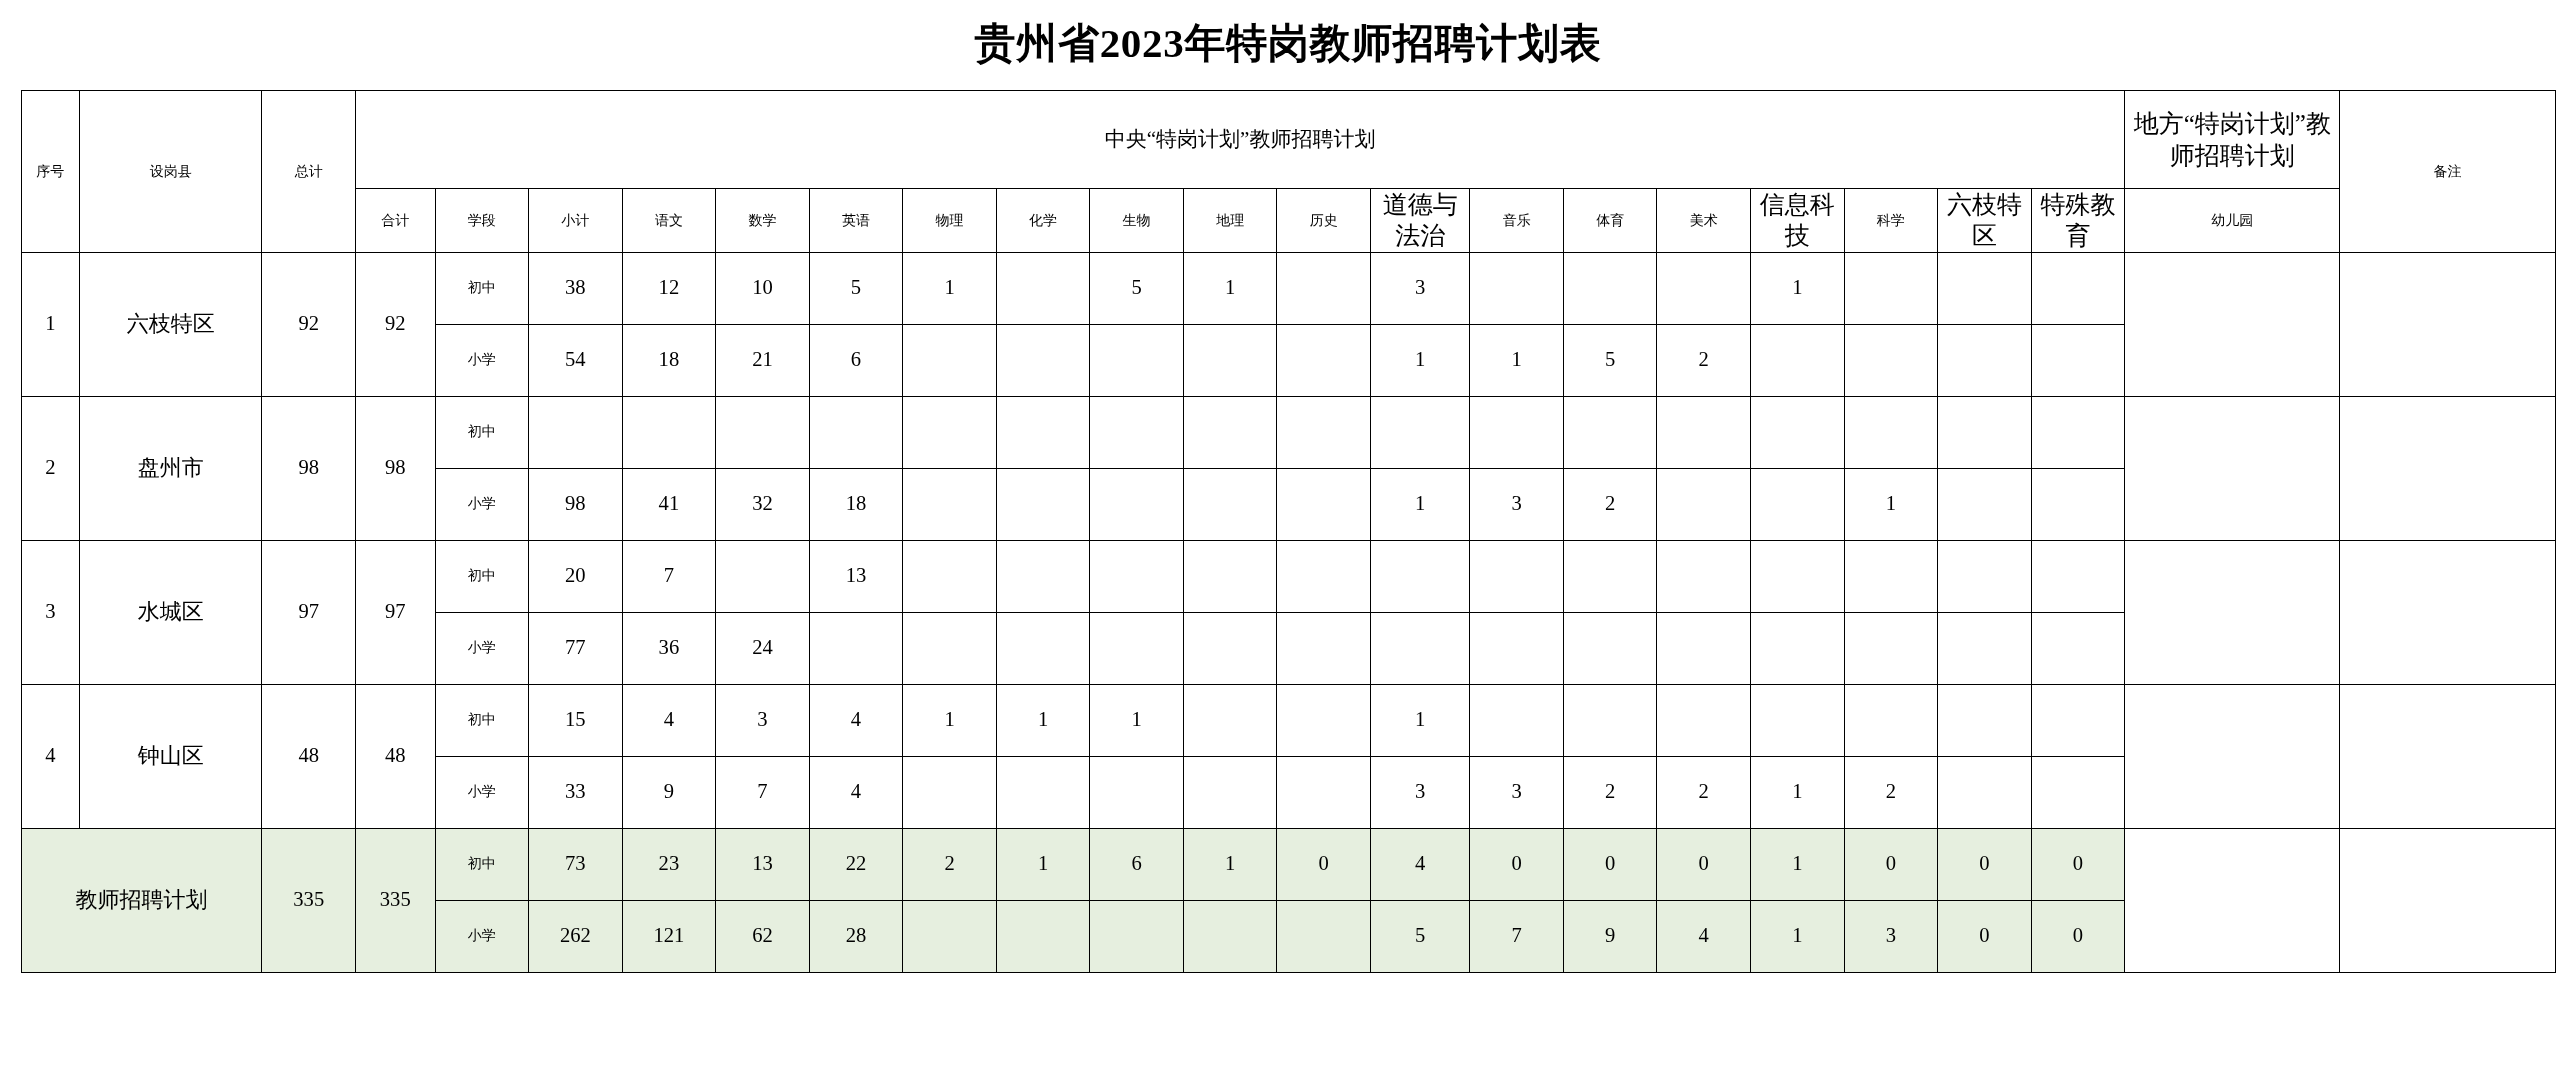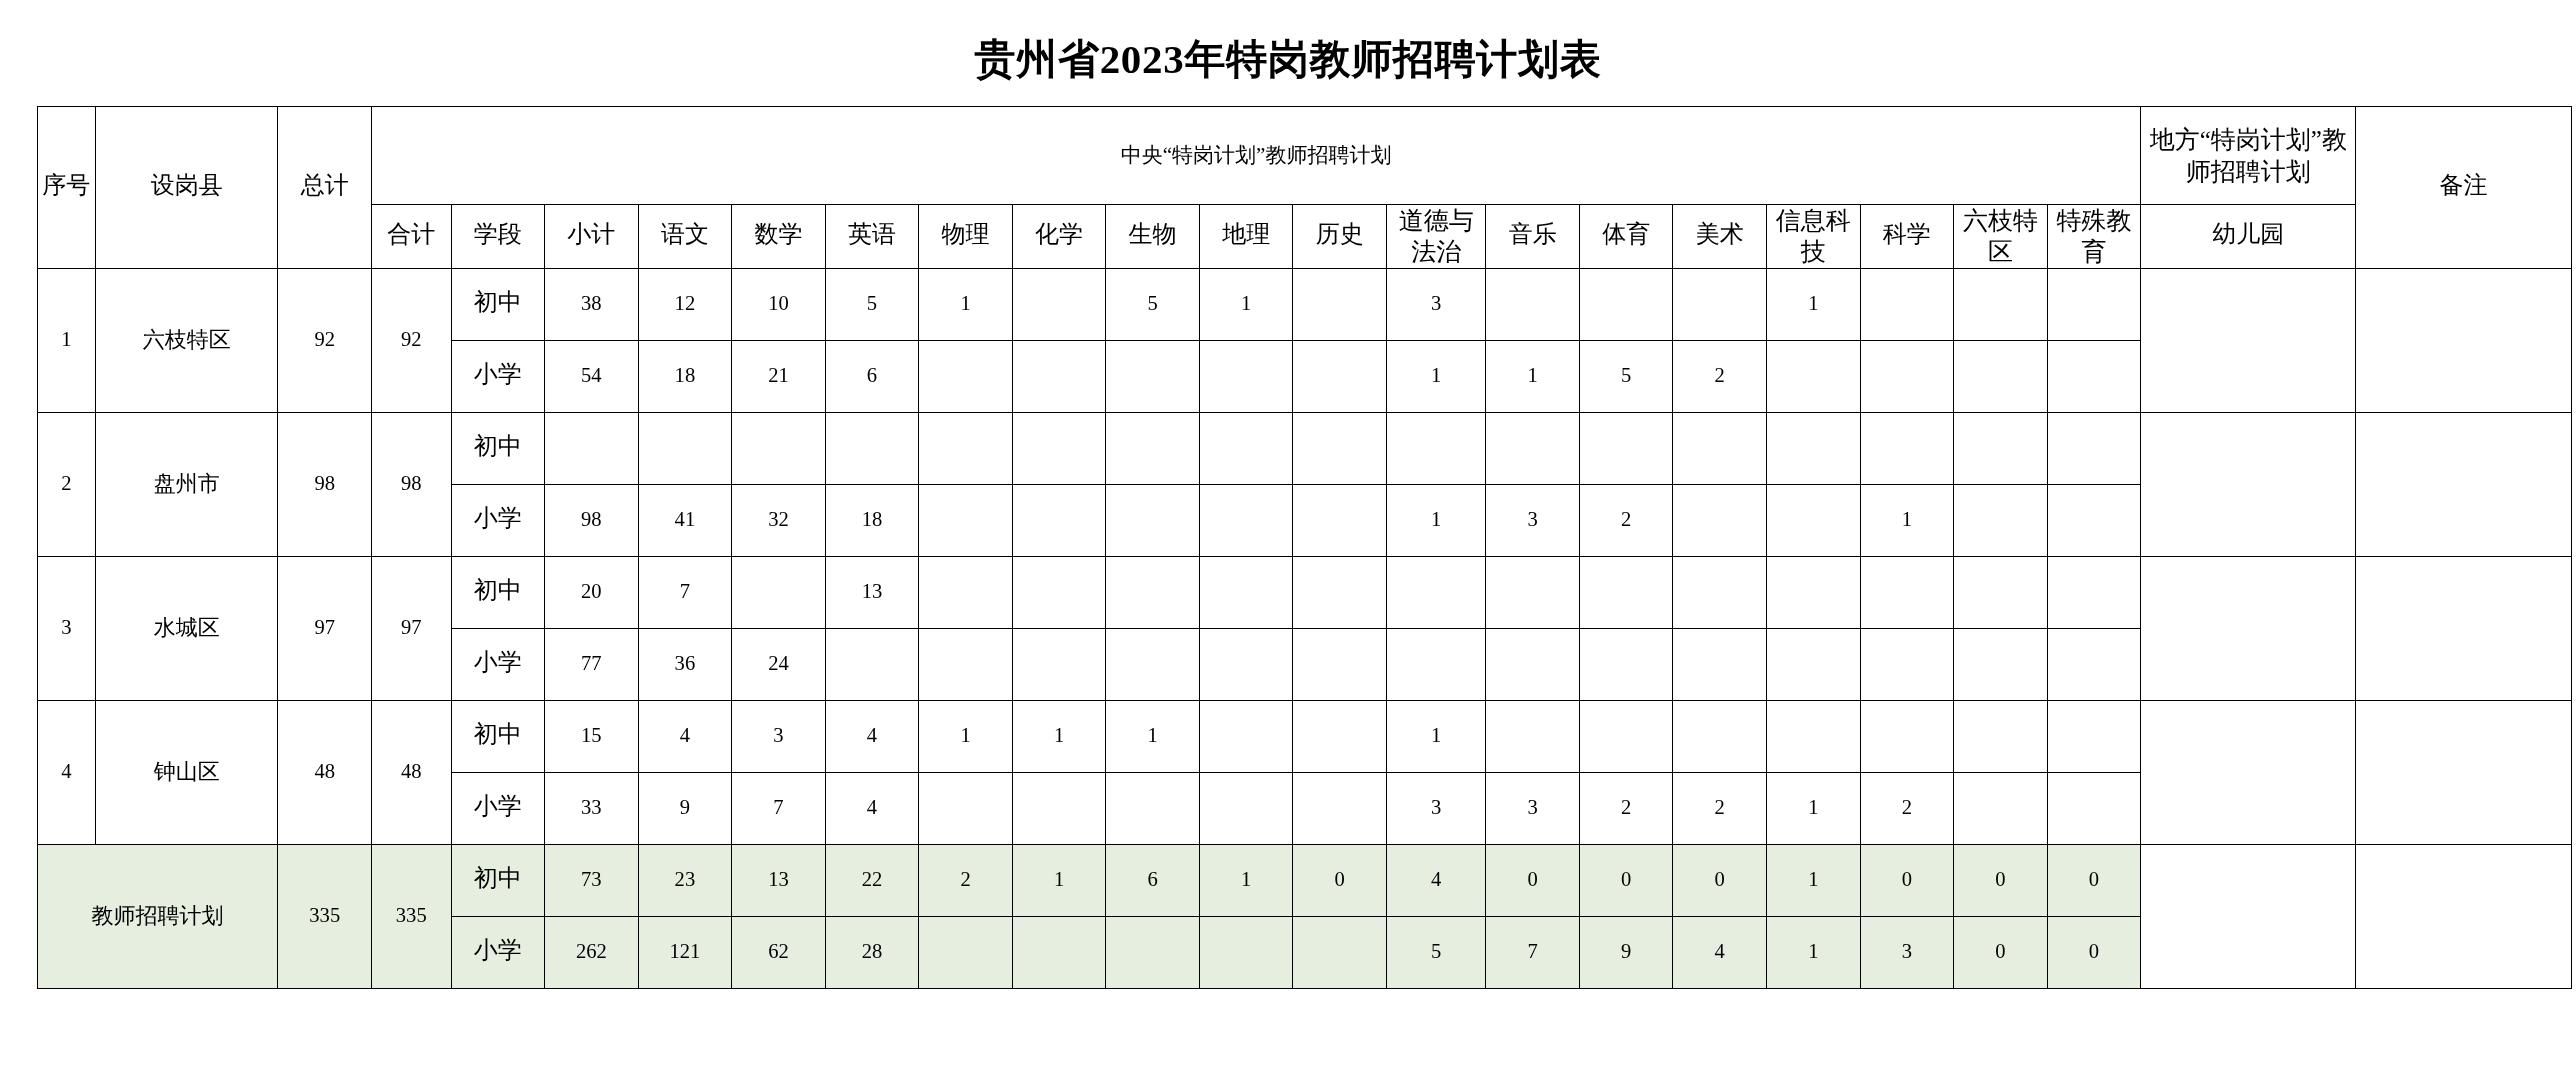--- a/index.html
+++ b/index.html
@@ -12,21 +12,21 @@
     height: 1068px;
     font-family: "Liberation Serif", "DejaVu Serif", serif;
     color: #000000;
     overflow: hidden;
   }
   .page {
     width: 2576px;
     height: 1068px;
     position: relative;
     box-sizing: border-box;
-    padding: 16px;
+    padding: 0;
   }
   .title {
     text-align: center;
     font-size: 41px;
     font-weight: bold;
     letter-spacing: 0.7px;
     padding-top: 16px;
     padding-bottom: 19px;
     font-family: "Liberation Serif", "DejaVu Serif", serif;
   }
@@ -52,22 +52,21 @@
     font-weight: normal;
   }
   .h-row1 td, .h-row1 th { height: 97px; }
   .h-row2 td, .h-row2 th { height: 57px; }
   .body-row td { height: 71px; }
   .sum-row td { height: 71px; background: #e6efdf; }
   .sum-label {
     background: #e6efdf;
   }
   .vtext {
-    font-size: 24px;
-    font-family: Liberation Mono, monospace;
+    font-size: 14px;
   }
   .small-head {
     font-size: 25px;
     line-height: 1.22;
   }
   .center-head {
     font-size: 21px;
   }
   .num { font-size: 20.6px; }
   .name-cell { font-size: 22px; }

